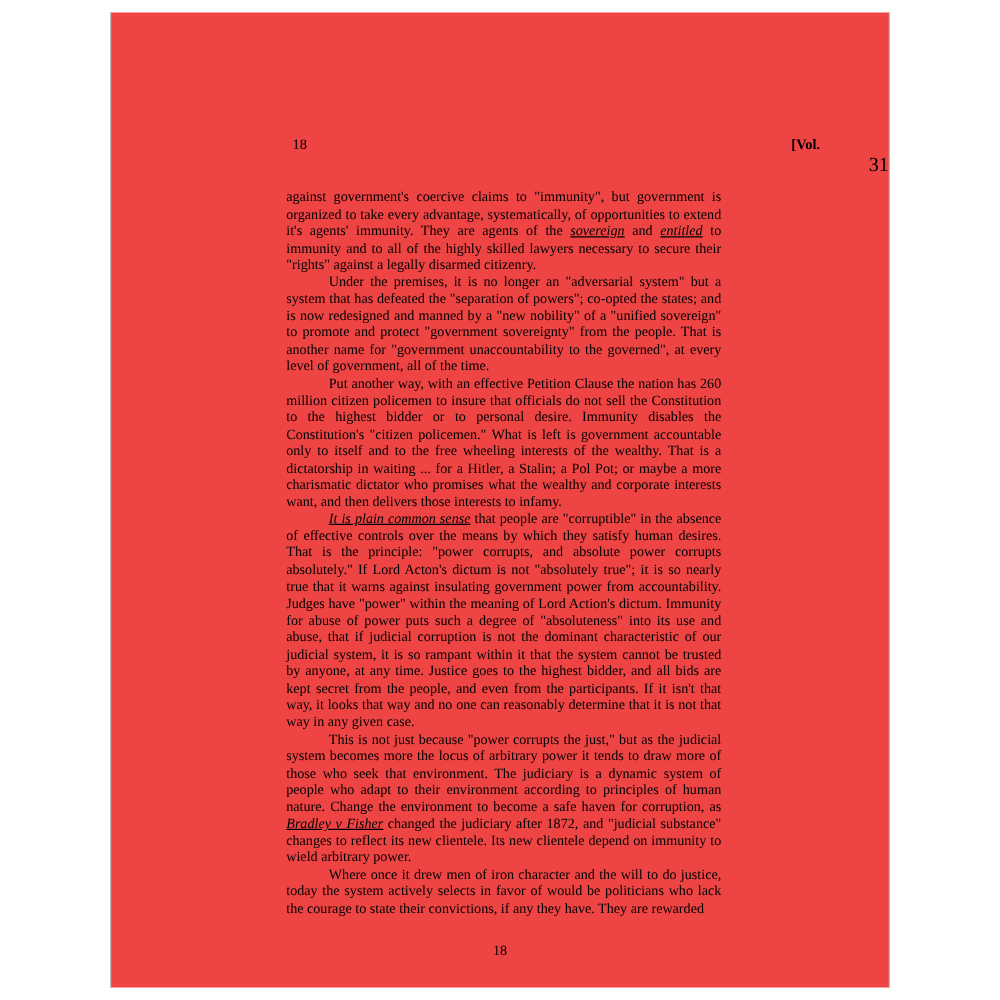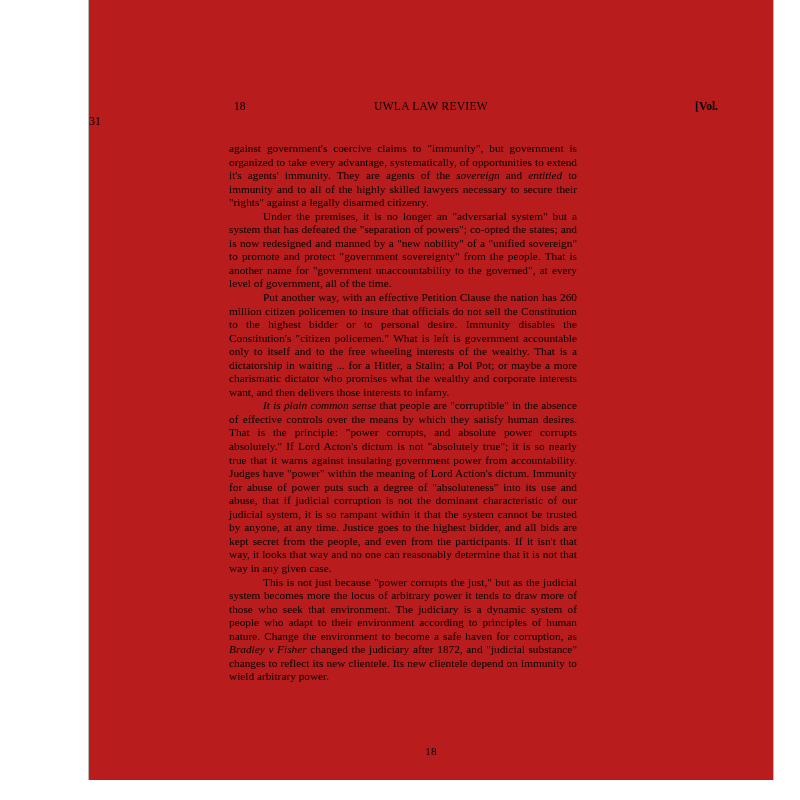--- a/index.html
+++ b/index.html
@@ -10,24 +10,24 @@
   body {
     width: 800px;
     height: 800px;
     font-family: "Liberation Serif", serif;
     color: #000000;
     position: relative;
   }
   #page {
     position: absolute;
     left: 88px;
-    top: 0;
-    width: 686px;
+    top: 10px;
+    width: 624px;
     height: 780px;
-    background: #b91c1c;
+    background: #ef4444;
     border-left: 1px solid #b9b9b9;
     border-right: 1px solid #b9b9b9;
     box-sizing: border-box;
   }
   #page-inner {
     position: absolute;
     left: 0;
     top: 0;
     width: 100%;
     height: 100%;
@@ -60,69 +60,70 @@
     right: 55px;
     top: 0;
     font-size: 11.5px;
     font-weight: bold;
   }
   .rh-vol-num {
     position: absolute;
     left: 0;
     top: 14px;
     width: 100%;
-    text-align: left;
-    font-size: 12px;
+    text-align: right;
+    font-size: 16px;
   }
   .body-text {
     position: absolute;
     top: 142px;
     left: 140px;
     width: 348px;
     font-size: 11.3px;
     line-height: 13.55px;
     text-align: justify;
     text-justify: inter-word;
   }
   .body-text p {
     margin: 0;
     text-indent: 0;
   }
   .body-text p.indent {
     text-indent: 34px;
   }
   .body-text i {
     font-style: italic;
+    text-decoration: underline;
   }
   .folio-bottom {
     position: absolute;
     top: 745px;
     left: 0;
     width: 100%;
     text-align: center;
     font-size: 11.3px;
   }
 </style>
 </head>
 <body>
 
 <div id="page">
   <div id="page-inner">
 
     <div class="running-head">
       <span class="rh-folio">18</span>
-      <span class="rh-title">UWLA LAW REVIEW</span>
       <span class="rh-vol">[Vol.</span>
       <span class="rh-vol-num">31</span>
     </div>
 
     <div class="body-text" id="body-text">
         <p><span>against government's coercive claims to "immunity", but government is organized to take every advantage, systematically, of opportunities to extend it's agents' immunity. They are agents of the </span><i>sovereign</i><span> and </span><i>entitled</i><span> to immunity and to all of the highly skilled lawyers necessary to secure their "rights" against a legally disarmed citizenry.</span></p>
         <p class="indent"><span>Under the premises, it is no longer an "adversarial system" but a system that has defeated the "separation of powers"; co-opted the states; and is now redesigned and manned by a "new nobility" of a "unified sovereign" to promote and protect "government sovereignty" from the people. That is another name for "government unaccountability to the governed", at every level of government, all of the time.</span></p>
         <p class="indent"><span>Put another way, with an effective Petition Clause the nation has 260 million citizen policemen to insure that officials do not sell the Constitution to the highest bidder or to personal desire. Immunity disables the Constitution's "citizen policemen." What is left is government accountable only to itself and to the free wheeling interests of the wealthy. That is a dictatorship in waiting ... for a Hitler, a Stalin; a Pol Pot; or maybe a more charismatic dictator who promises what the wealthy and corporate interests want, and then delivers those interests to infamy.</span></p>
         <p class="indent"><i>It is plain common sense</i><span> that people are "corruptible" in the absence of effective controls over the means by which they satisfy human desires. That is the principle: "power corrupts, and absolute power corrupts absolutely." If Lord Acton's dictum is not "absolutely true"; it is so nearly true that it warns against insulating government power from accountability. Judges have "power" within the meaning of Lord Action's dictum. Immunity for abuse of power puts such a degree of "absoluteness" into its use and abuse, that if judicial corruption is not the dominant characteristic of our judicial system, it is so rampant within it that the system cannot be trusted by anyone, at any time. Justice goes to the highest bidder, and all bids are kept secret from the people, and even from the participants. If it isn't that way, it looks that way and no one can reasonably determine that it is not that way in any given case.</span></p>
         <p class="indent"><span>This is not just because "power corrupts the just," but as the judicial system becomes more the locus of arbitrary power it tends to draw more of those who seek that environment. The judiciary is a dynamic system of people who adapt to their environment according to principles of human nature. Change the environment to become a safe haven for corruption, as </span><i>Bradley v Fisher</i><span> changed the judiciary after 1872, and "judicial substance" changes to reflect its new clientele. Its new clientele depend on immunity to wield arbitrary power.</span></p>
+        <p class="indent"><span>Where once it drew men of iron character and the will to do justice, today the system actively selects in favor of would be politicians who lack the courage to state their convictions, if any they have. They are rewarded</span></p>
       </div>
 
     <div class="folio-bottom">18</div>
 
   </div>
 </div>
 
 </body></html>

